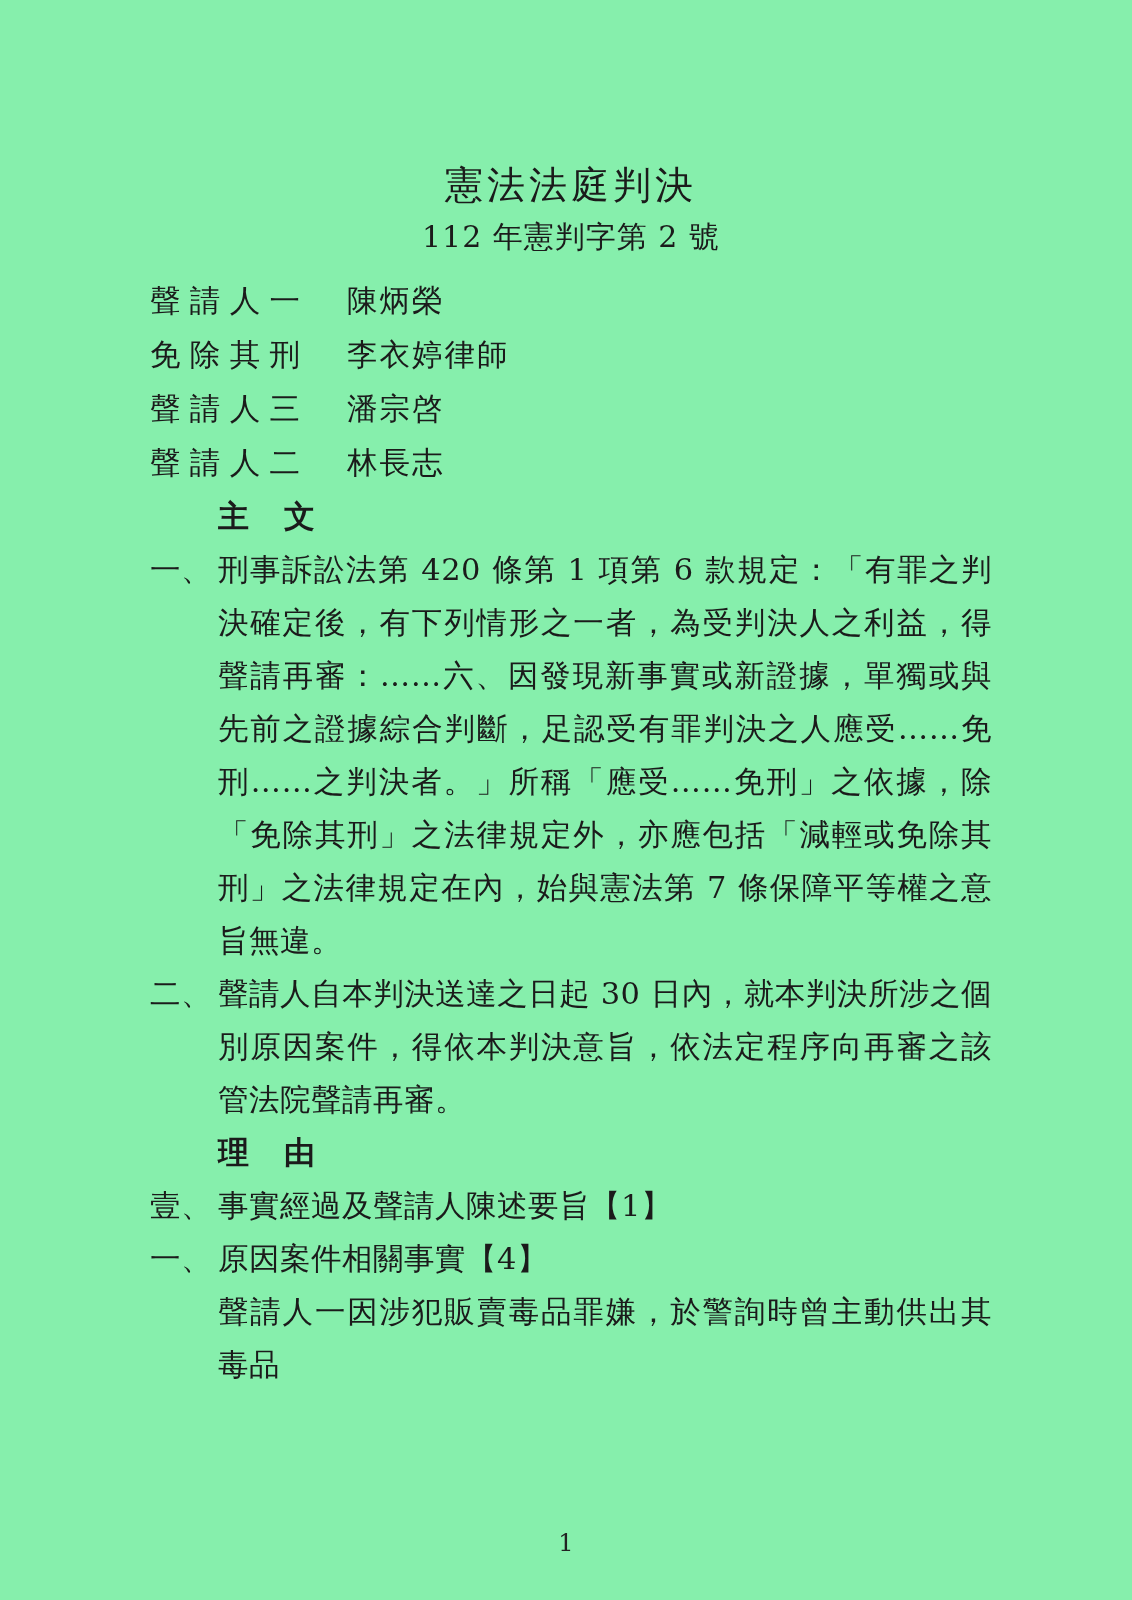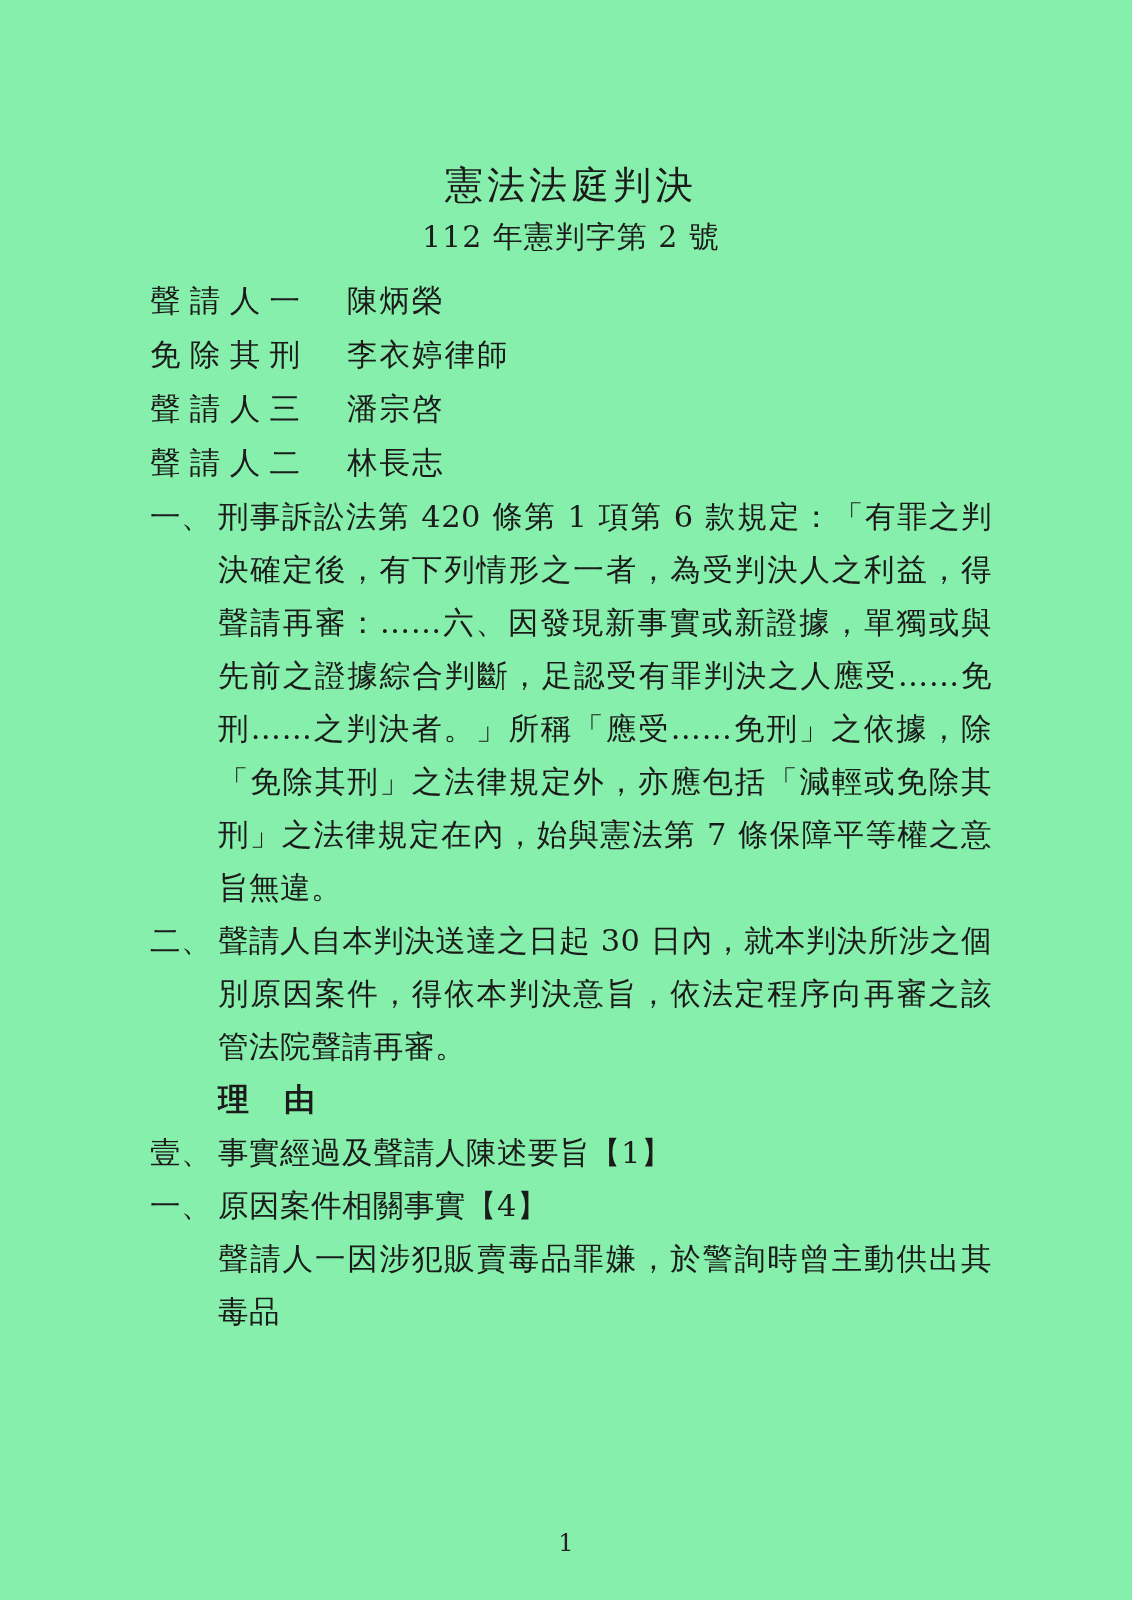--- a/index.html
+++ b/index.html
@@ -118,20 +118,21 @@
       </div>
       <div class="party-row">
         <span class="party-label">聲請人三</span><span class="party-name">潘宗啓</span>
       </div>
       <div class="party-row">
         <span class="party-label">聲請人二</span><span class="party-name">林長志</span>
       </div>
     </div>
 
 
+    <div class="sec-heading">主　文</div>
 
     <div class="body-text item">
       <span class="item-num">一、</span>
       <span class="item-text">刑事訴訟法第 420 條第 1 項第 6 款規定：「有罪之判決確定後，有下列情形之一者，為受判決人之利益，得聲請再審：……六、因發現新事實或新證據，單獨或與先前之證據綜合判斷，足認受有罪判決之人應受……免刑……之判決者。」所稱「應受……免刑」之依據，除「免除其刑」之法律規定外，亦應包括「減輕或免除其刑」之法律規定在內，始與憲法第 7 條保障平等權之意旨無違。</span>
     </div>
 
     <div class="body-text item">
       <span class="item-num">二、</span>
       <span class="item-text">聲請人自本判決送達之日起 30 日內，就本判決所涉之個別原因案件，得依本判決意旨，依法定程序向再審之該管法院聲請再審。</span>
     </div>

